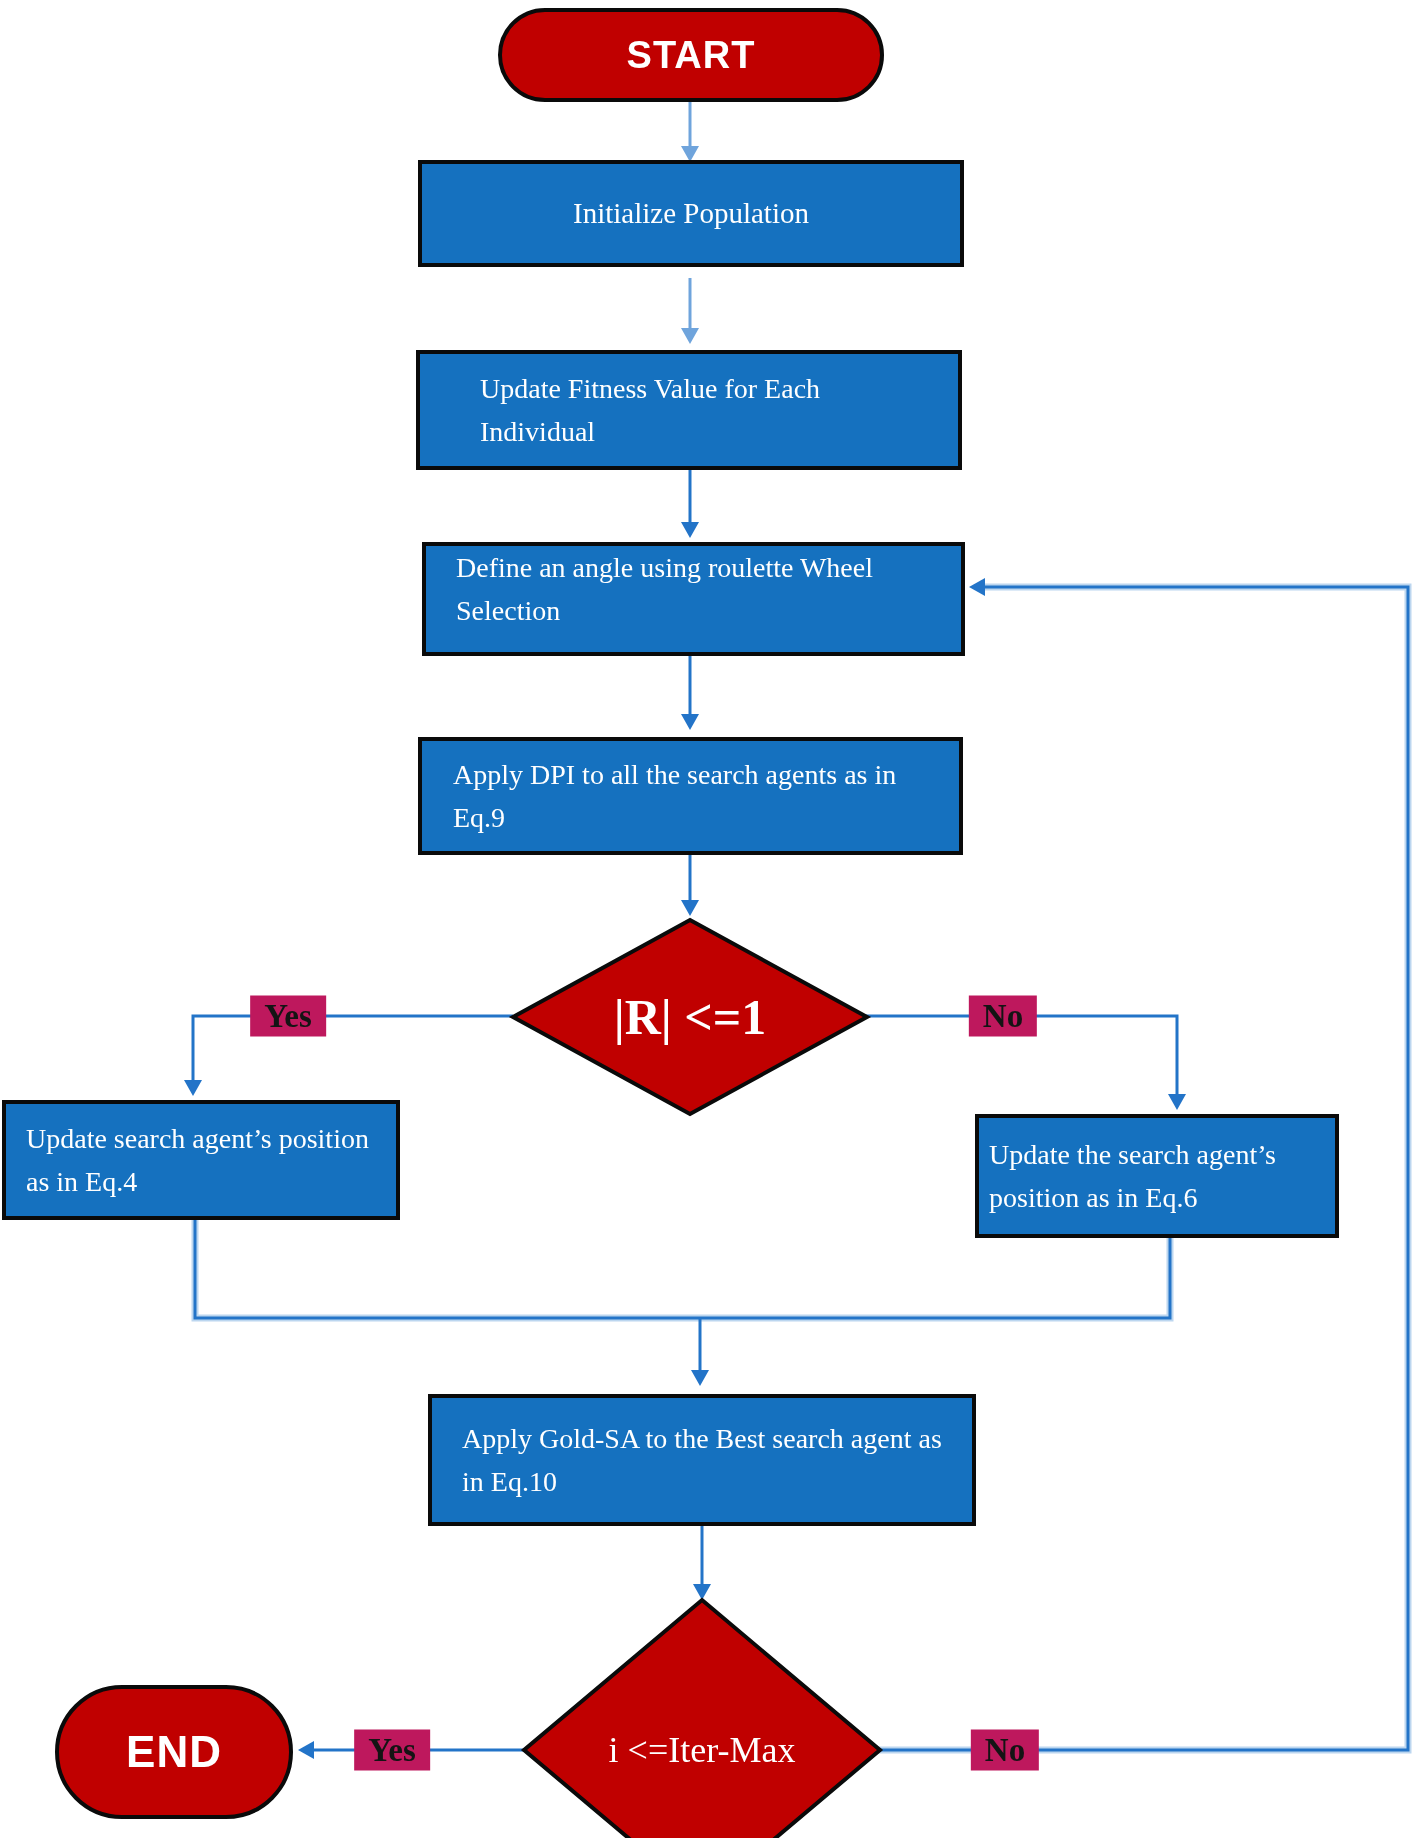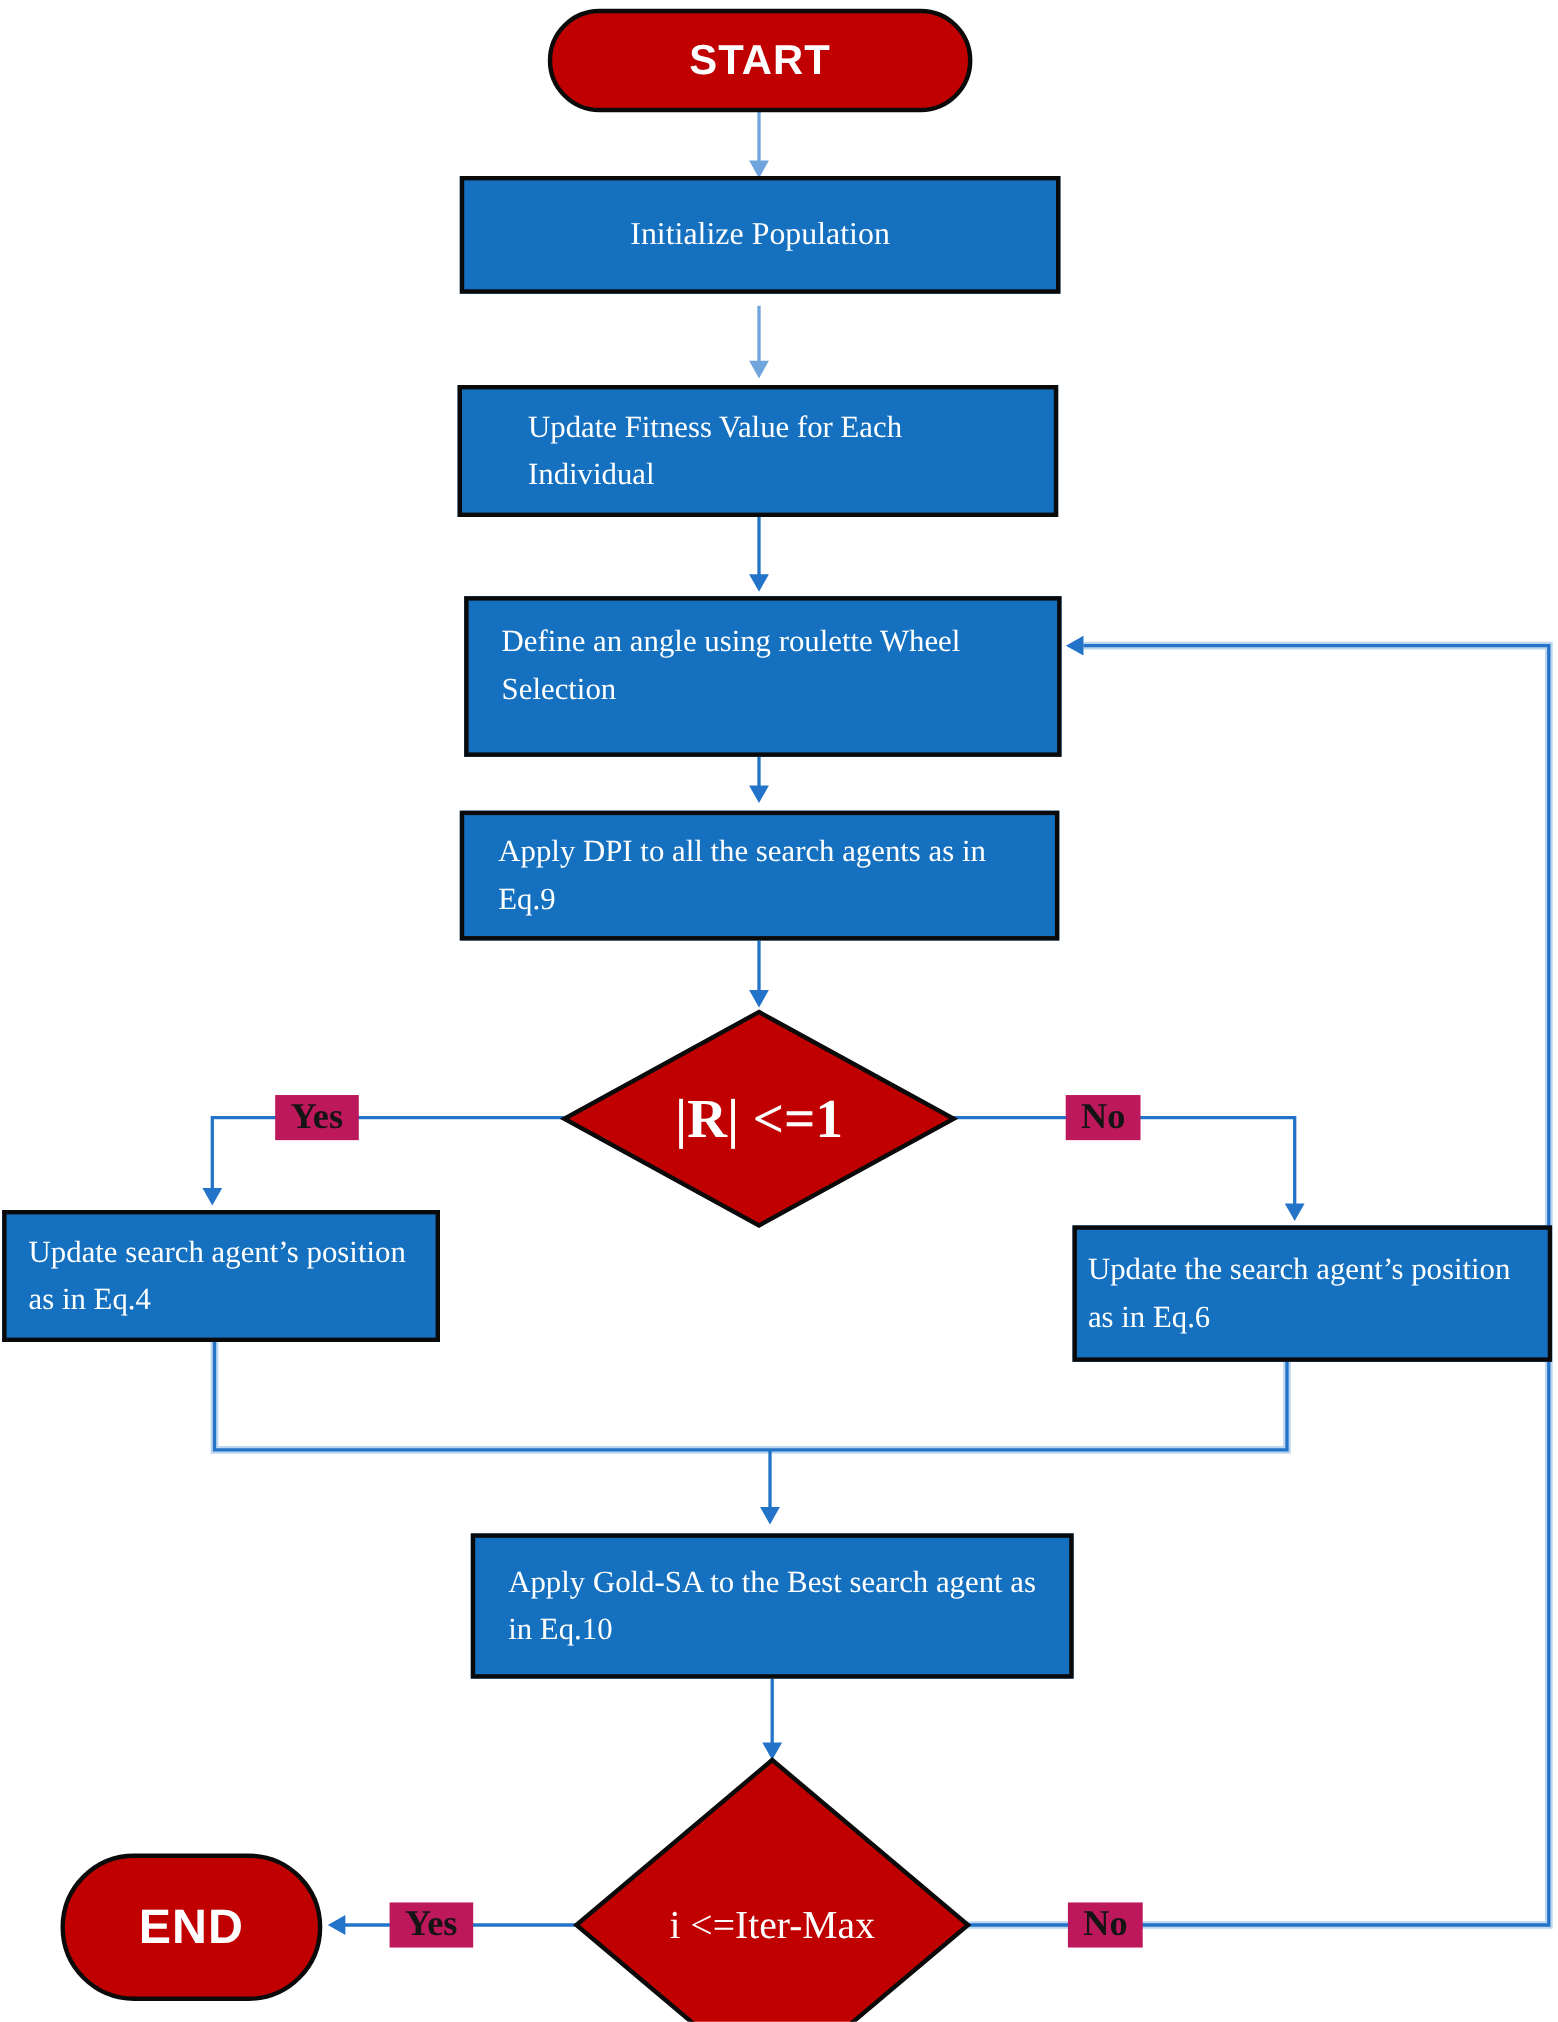--- a/index.html
+++ b/index.html
@@ -26,24 +26,24 @@
   .node{position:absolute;z-index:2;display:flex;align-items:center;justify-content:center;
         text-align:left;box-sizing:border-box;color:var(--node-text);}
   .process{background:var(--process-fill);border:4px solid var(--border);
            font-size:28px;line-height:1.55;}
   .terminal{background:var(--terminal-fill);border:4px solid var(--border);
             font-family:"Liberation Sans",sans-serif;font-weight:bold;letter-spacing:1px;}
   .start{left:498px;top:8px;width:386px;height:94px;border-radius:47px;font-size:38px;}
   .end{left:55px;top:1685px;width:238px;height:134px;border-radius:67px;font-size:44px;}
   .initialize{left:418px;top:160px;width:546px;height:107px;font-size:29px;}
   .compute{left:416px;top:350px;width:546px;height:120px;padding:0 60px;}
-  .define{left:422px;top:542px;width:543px;height:146px;padding:0 30px 20px 30px;}
+  .define{left:422px;top:542px;width:543px;height:114px;padding:0 30px 20px 30px;}
   .applydpi{left:418px;top:737px;width:545px;height:118px;padding:0 31px;}
   .upd4{left:2px;top:1100px;width:398px;height:120px;padding:0 20px;}
-  .upd6{left:975px;top:1114px;width:436px;height:124px;padding:16px 10px;}
+  .upd6{left:975px;top:1114px;width:364px;height:124px;padding:16px 10px;}
   .gold{left:428px;top:1394px;width:548px;height:132px;padding:0 30px;}
   .dlabel{position:absolute;z-index:2;display:flex;align-items:center;justify-content:center;
           color:var(--node-text);text-align:center;}
   .d1label{left:560px;top:985px;width:260px;height:64px;font-size:50px;font-weight:bold;}
   .d2label{left:542px;top:1718px;width:320px;height:64px;font-size:36px;}
   .branch{position:absolute;z-index:3;background:#be185d;color:var(--label-text);
           font-weight:bold;font-size:33px;padding:2px 14px;transform:translate(-50%,-50%);}
 </style>
 </head>
 <body>

